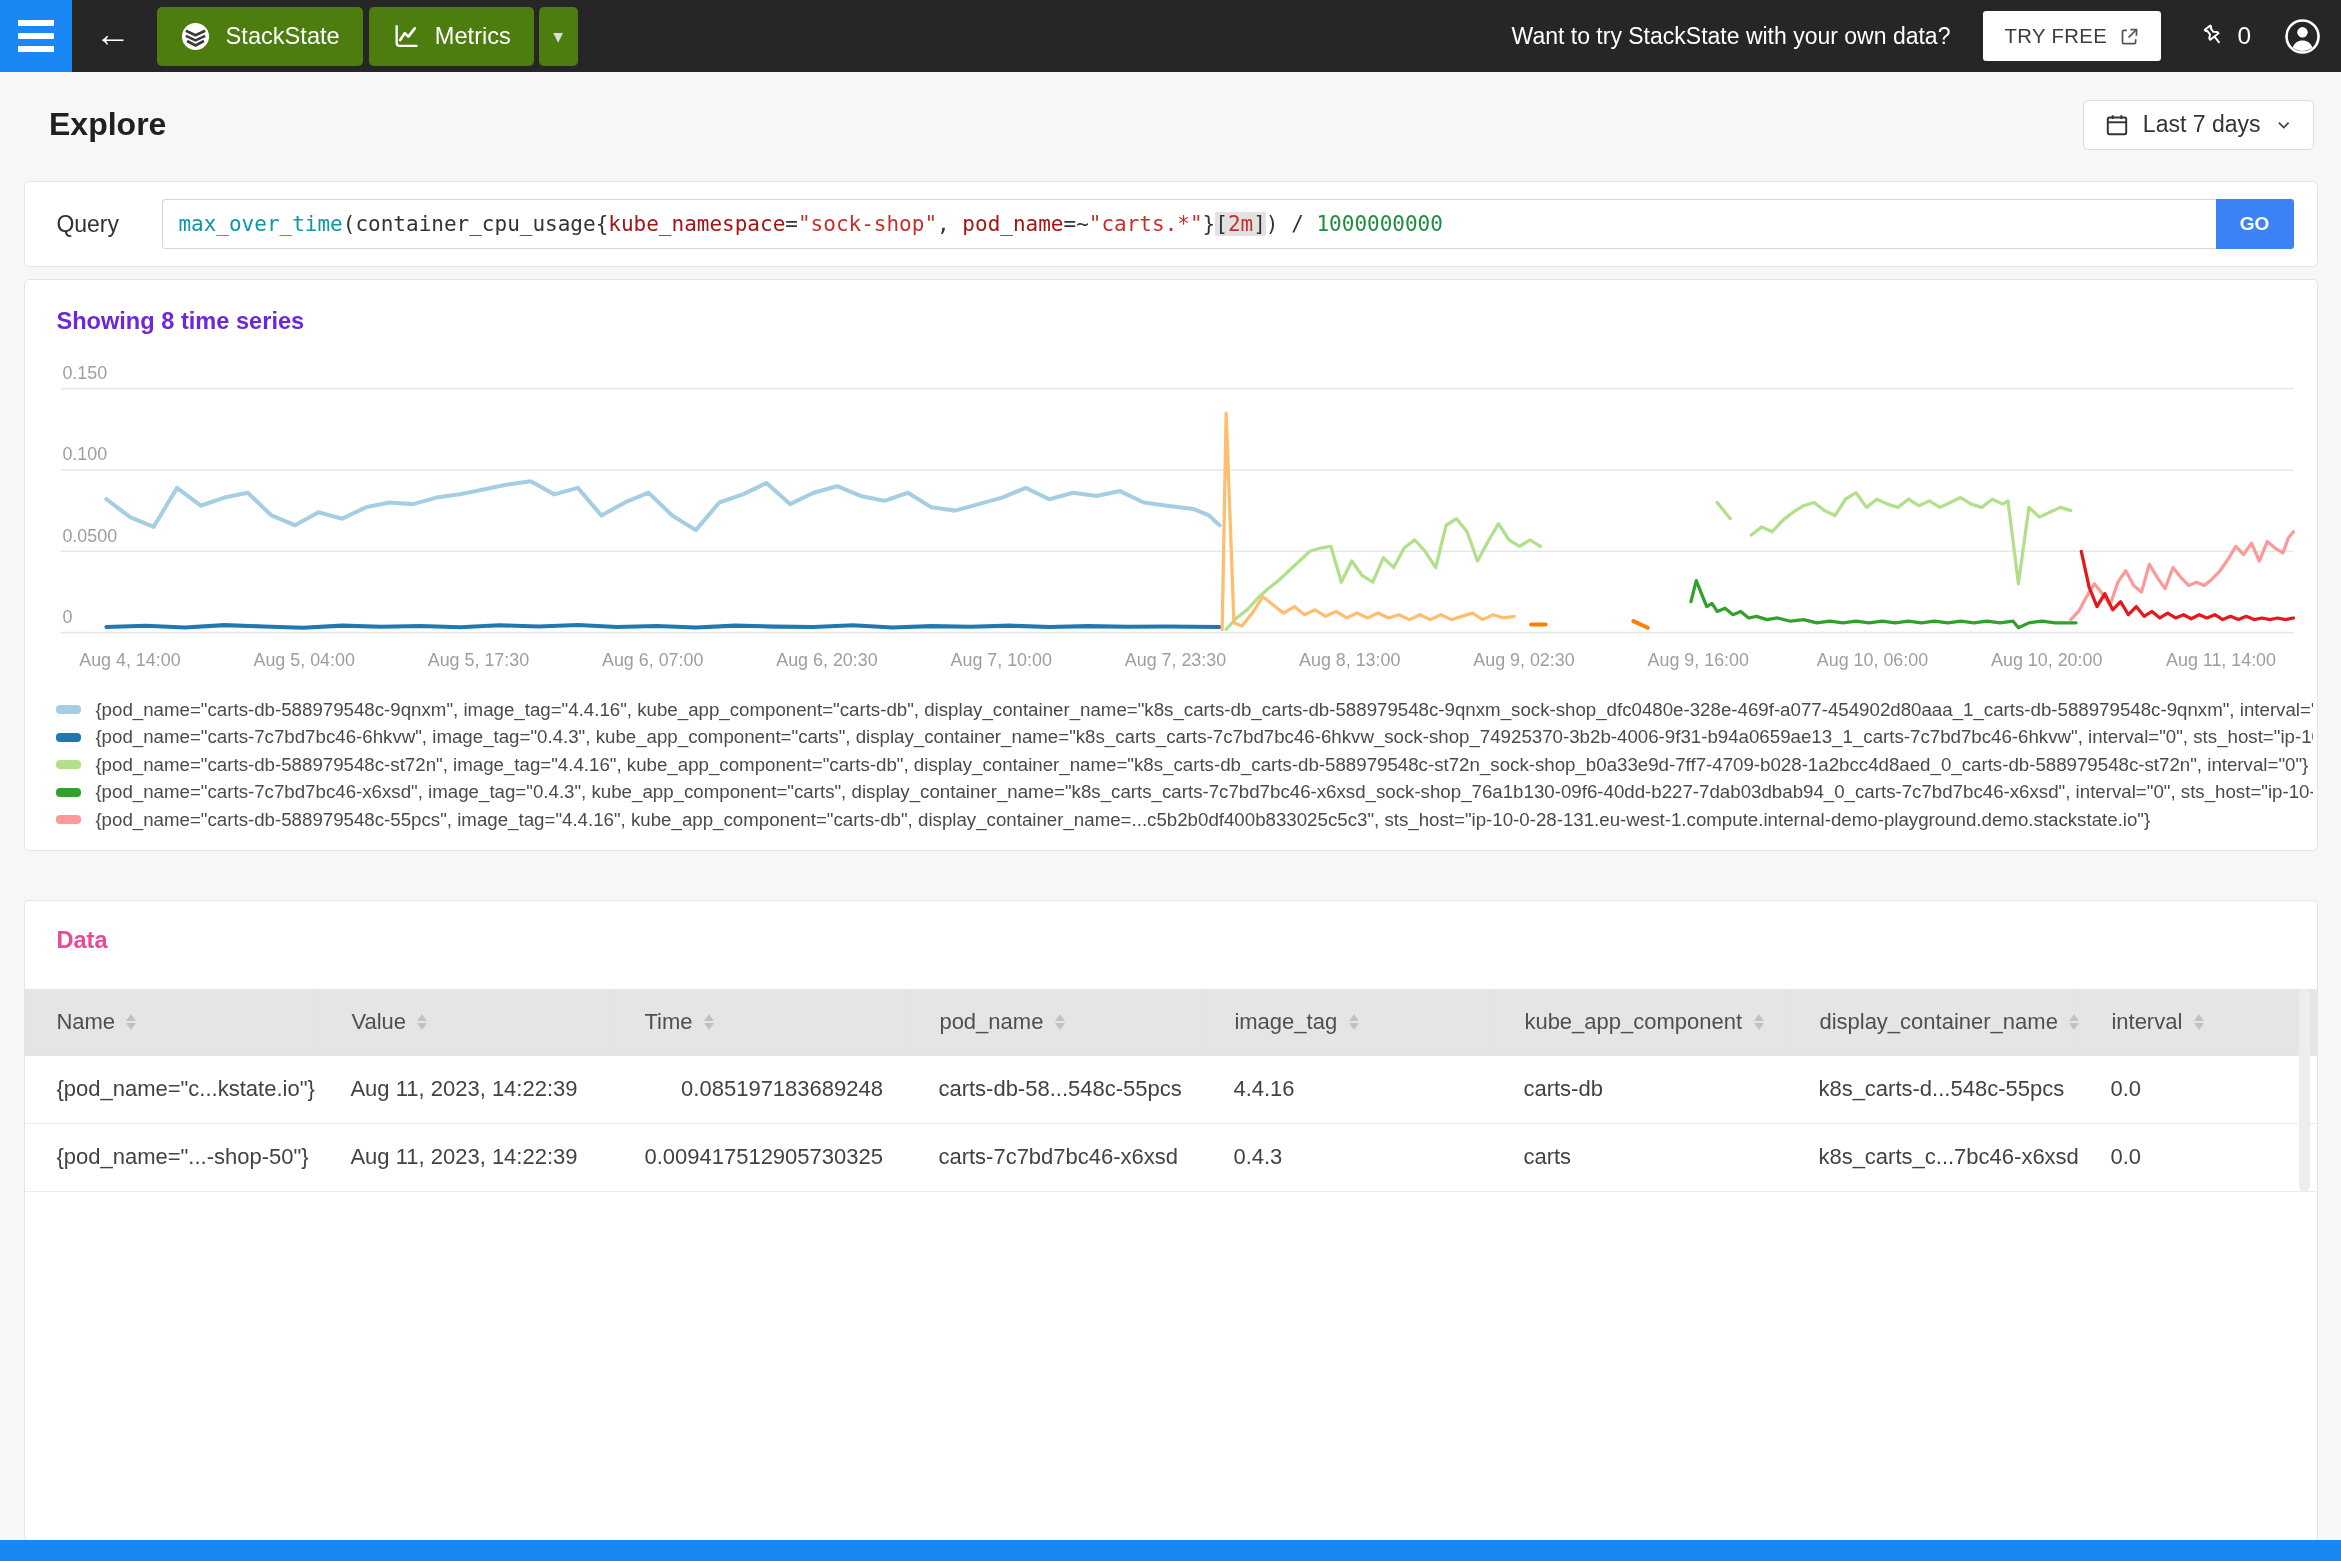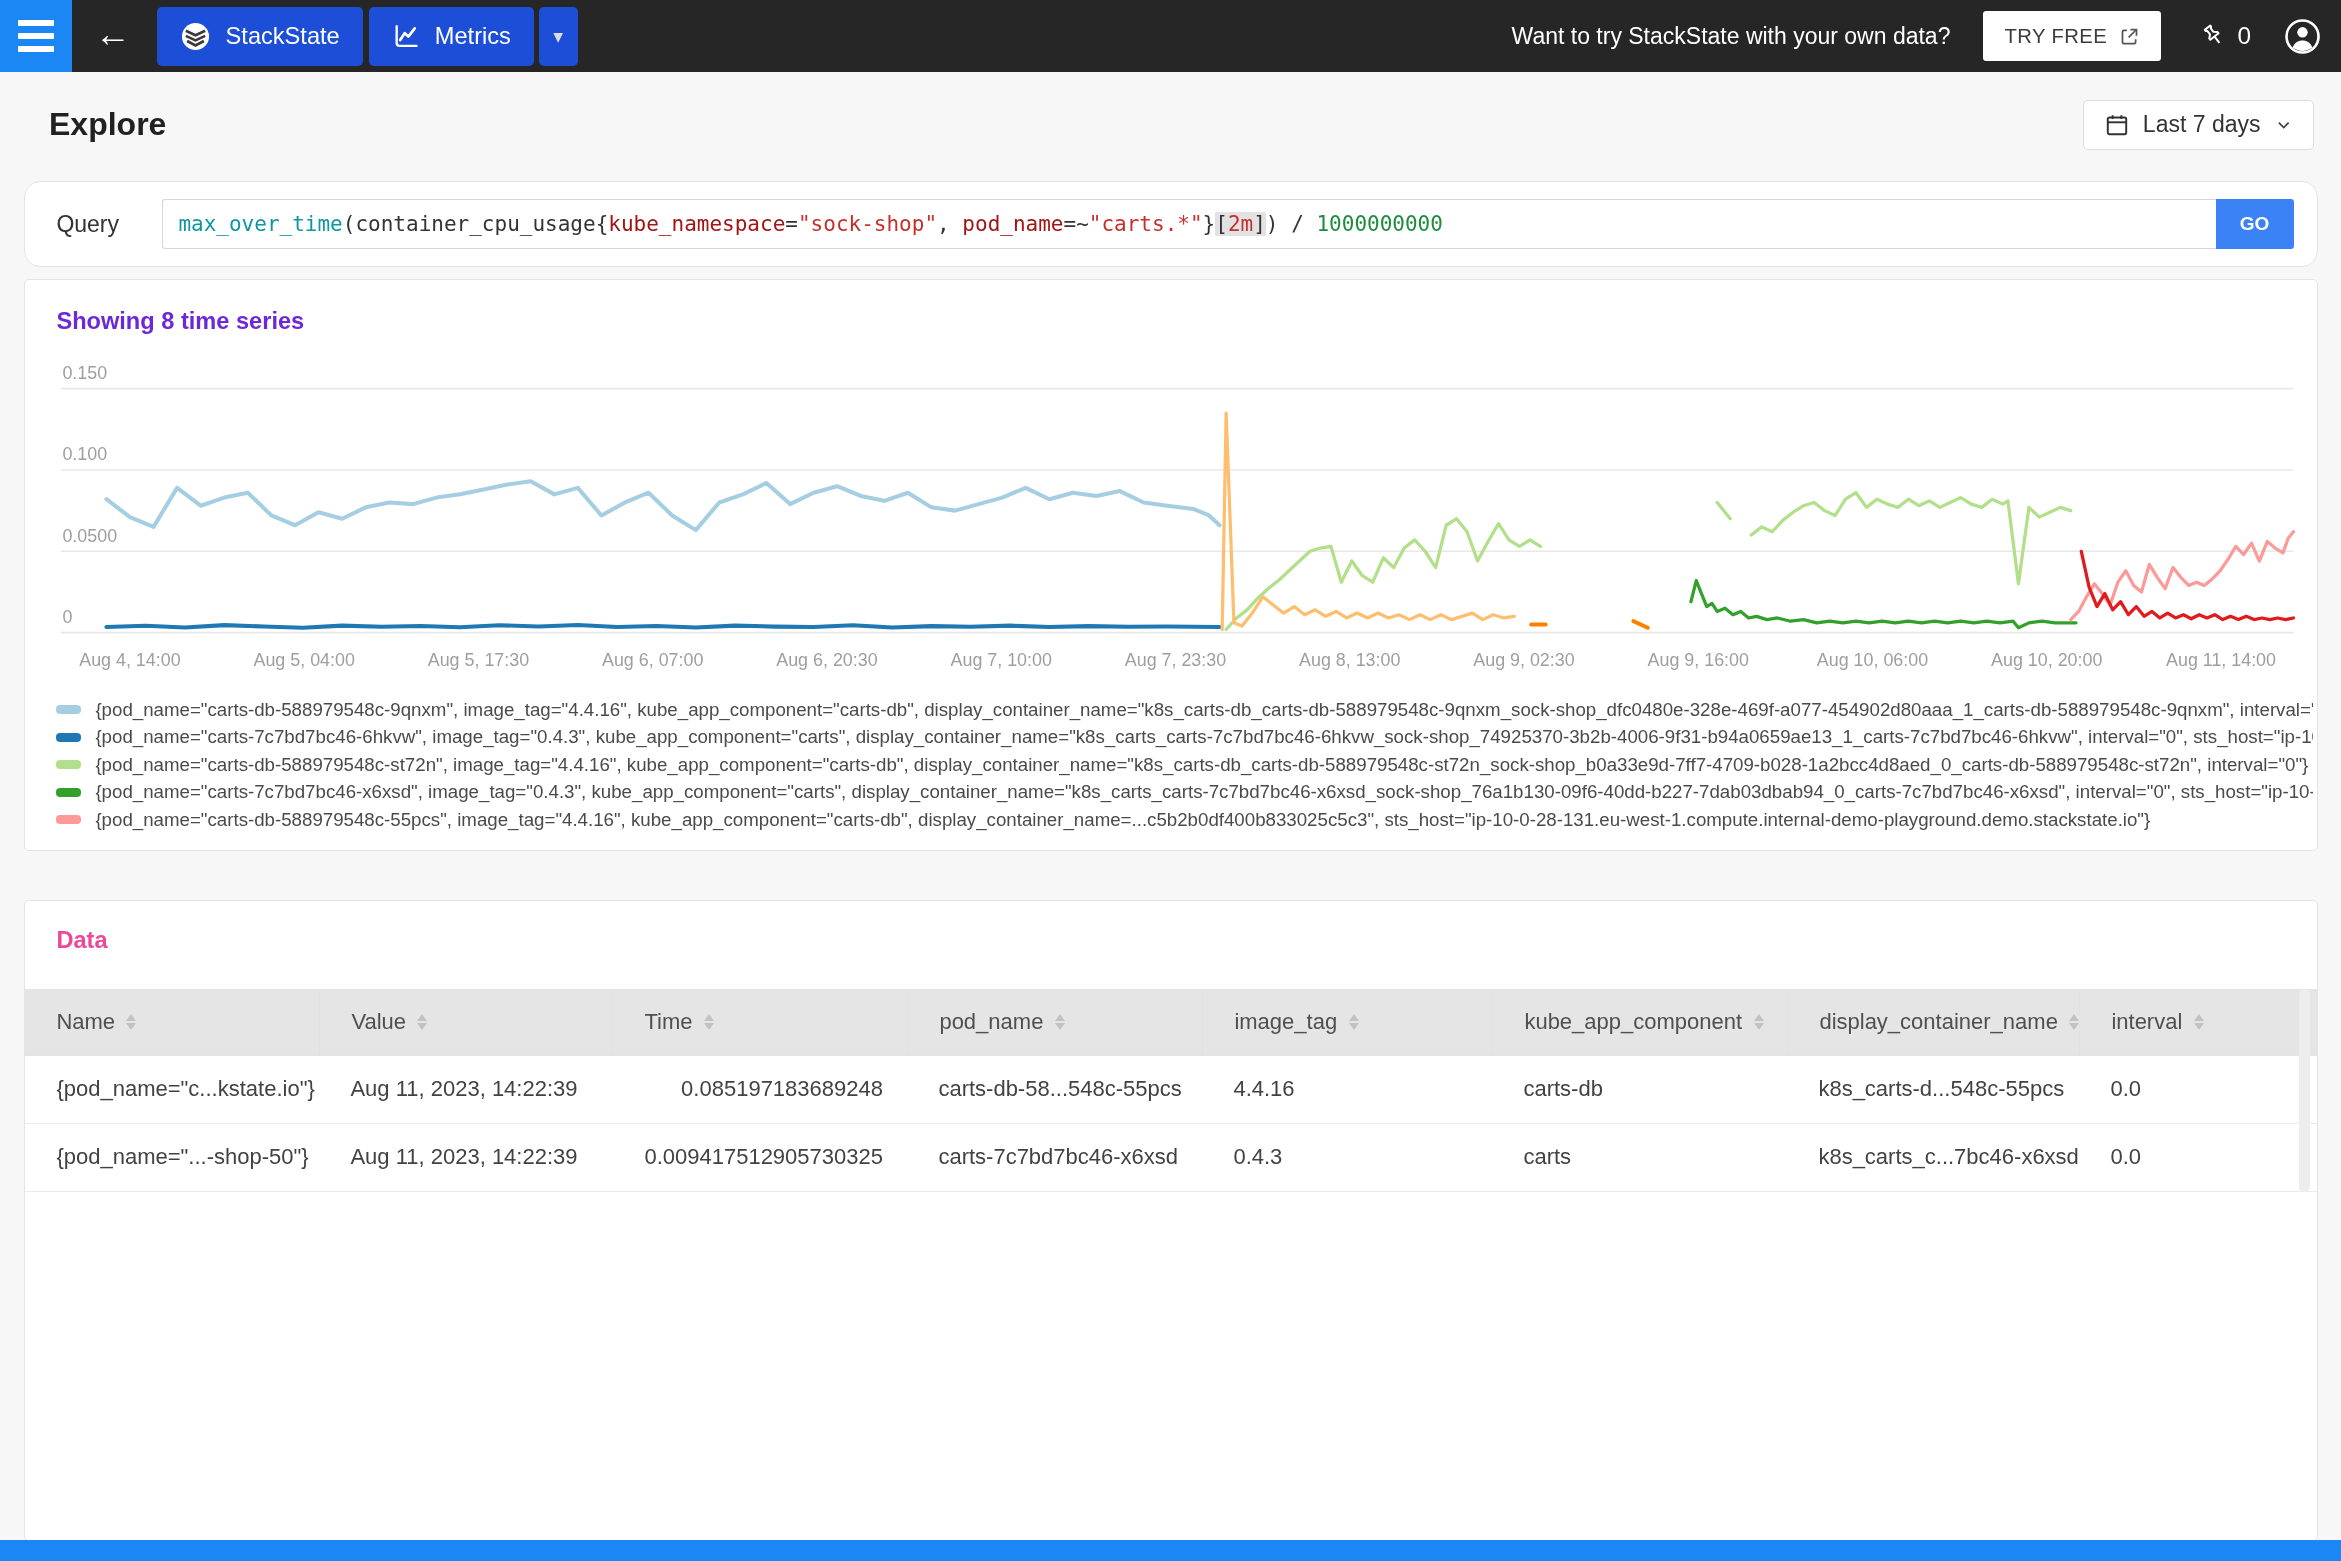--- a/index.html
+++ b/index.html
@@ -9,39 +9,39 @@
     font-family:"Liberation Sans", sans-serif;
     color:#424242;
     position:relative;
     overflow:hidden;
   }
   
   .navbar { height:72px; background:#262626; display:flex; align-items:center; position:relative; }
   .hamburger { width:72px; height:72px; background:#1b87f5; display:flex; flex-direction:column; justify-content:center; align-items:center; gap:7.3px; cursor:pointer; flex:0 0 auto;}
   .hamburger .bar { width:36px; height:5.7px; background:#fff; border-radius:0.8px; }
   .back-btn { color:#fff; font-size:36px; margin:0 19.5px 4.9px 23px; cursor:pointer; line-height:1; }
-  .navbtn { background:#1d4ed8; height:59px; border-radius:4.9px; display:flex; align-items:center; padding:0 23px; color:#fff; font-size:23.6px; gap:14.6px; margin-left:6.5px; cursor:pointer; }
+  .navbtn { background:#4d7c0f; height:59px; border-radius:4.9px; display:flex; align-items:center; padding:0 23px; color:#fff; font-size:23.6px; gap:14.6px; margin-left:6.5px; cursor:pointer; }
   .navbtn.caret { padding:0 14.6px; margin-left:4.9px; font-size:19.5px; color:#ddd; }
   .nav-right { margin-left:auto; display:flex; align-items:center; padding-right:21px; }
   .promo { color:#fff; font-size:23px; margin-right:33px; }
   .tryfree { background:#fff; color:#3c3c3c; height:50px; border:none; border-radius:3.3px; font-size:20.3px; font-weight:500; letter-spacing:0.4px; display:flex; align-items:center; gap:11.4px; padding:0 21px; cursor:pointer; font-family:"Liberation Sans",sans-serif;}
   .pin-wrap { display:flex; align-items:center; gap:9.8px; margin-left:39px; cursor:pointer; }
   .pin-count { color:#fff; font-size:24.4px; }
   .avatar { margin-left:33px; cursor:pointer; display:flex; align-items:center; }
 
   
   .heading-row { margin:24.4px 28.5px 0 49px; height:57px; display:flex; align-items:center; justify-content:space-between; }
   .page-title { font-size:32px; font-weight:700; color:#212121; }
   .range-btn { background:#fff; border:0.8px solid #dcdcdc; border-radius:4.9px; height:50px; display:flex; align-items:center; gap:13px; padding:0 19.5px; font-size:23px; color:#333; cursor:pointer; }
 
   
   .card { margin:0 24.4px; background:#fff; border:0.8px solid #e4e4e4; border-radius:4.9px; }
 
   
-  .query-card { margin-top:28px; height:86px; display:flex; align-items:center; padding:0 23px 0 31px;border-radius:16px; }
+  .query-card { margin-top:28px; height:86px; display:flex; align-items:center; padding:0 23px 0 31px; }
   .query-label { font-size:23px; font-weight:500; color:#333; width:106px; flex:0 0 auto; }
   .query-box { flex:1; display:flex; height:50px; }
   .query-input { flex:1; border:0.8px solid #d6d6d6; border-right:none; border-radius:3.3px 0 0 3.3px; background:#fff; display:flex; align-items:center; padding:0 15px; font-family:"DejaVu Sans Mono", monospace; font-size:21px; white-space:pre; overflow:hidden; }
   .go-btn { width:78px; background:#3b82f6; color:#fff; border:none; border-radius:0 3.3px 3.3px 0; font-size:19px; font-weight:700; cursor:pointer; font-family:"Liberation Sans",sans-serif; }
   .tk-fn { color:#0f96a3; }
   .tk-plain { color:#333; }
   .tk-label { color:#a31515; }
   .tk-string { color:#c5302c; }
   .tk-hlb { background:#e2e2e2; color:#333; border-radius:1.6px; }
   .tk-hld { background:#e2e2e2; color:#c5302c; }

